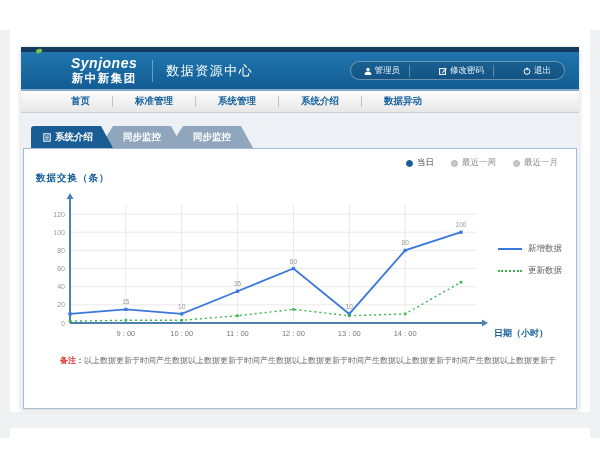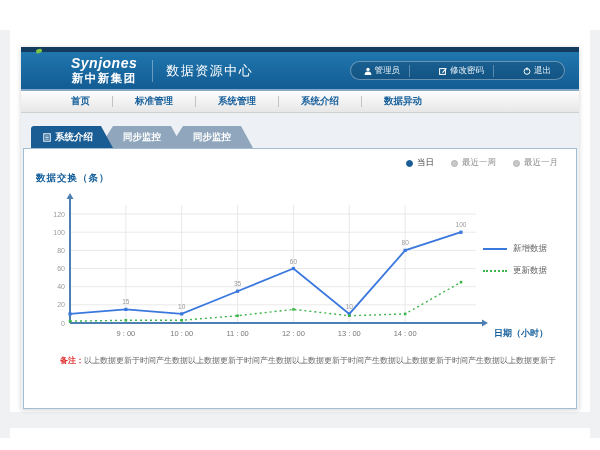--- a/index.html
+++ b/index.html
@@ -41,21 +41,21 @@
   .panel { background:#fff; border:1px solid #a5bdd3; height:261px; position:relative; }
 
   .filters { position:absolute; top:8px; right:18px; display:flex; gap:17px; align-items:center; }
   .filter { display:flex; align-items:center; gap:4px; font-size:8.5px; color:#8c8c8c; cursor:pointer; }
   .filter .dot { width:7px; height:7px; border-radius:50%; background:#c9c9c9; border:1px solid #b3b3b3; }
   .filter-selected { color:#444; }
   .filter-selected .dot { background:#1a5d94; border-color:#1a5d94; }
 
   .ylabel { position:absolute; top:23px; left:12px; color:#17609b; font-weight:bold; font-size:9.5px; letter-spacing:1px; }
   .chart-wrap { position:absolute; top:42px; left:12px; width:534px; height:160px; }
-  .line-legend { position:absolute; right:23px; top:52px; display:flex; flex-direction:column; gap:10px; }
+  .line-legend { position:absolute; right:8px; top:52px; display:flex; flex-direction:column; gap:10px; }
   .legend-item { display:flex; align-items:center; gap:6px; font-size:8.5px; color:#666; }
   .sample { width:24px; height:0; }
   .sample-solid  { border-top:2px solid #3b78dd; }
   .sample-dotted { border-top:2px dotted #3cb54a; }
 
   .note { position:absolute; top:206px; left:36px; right:20px; font-size:8px; color:#666; line-height:1.4; }
   .note-prefix { color:#e03030; font-weight:bold; }
 </style>
 </head>
 <body>

